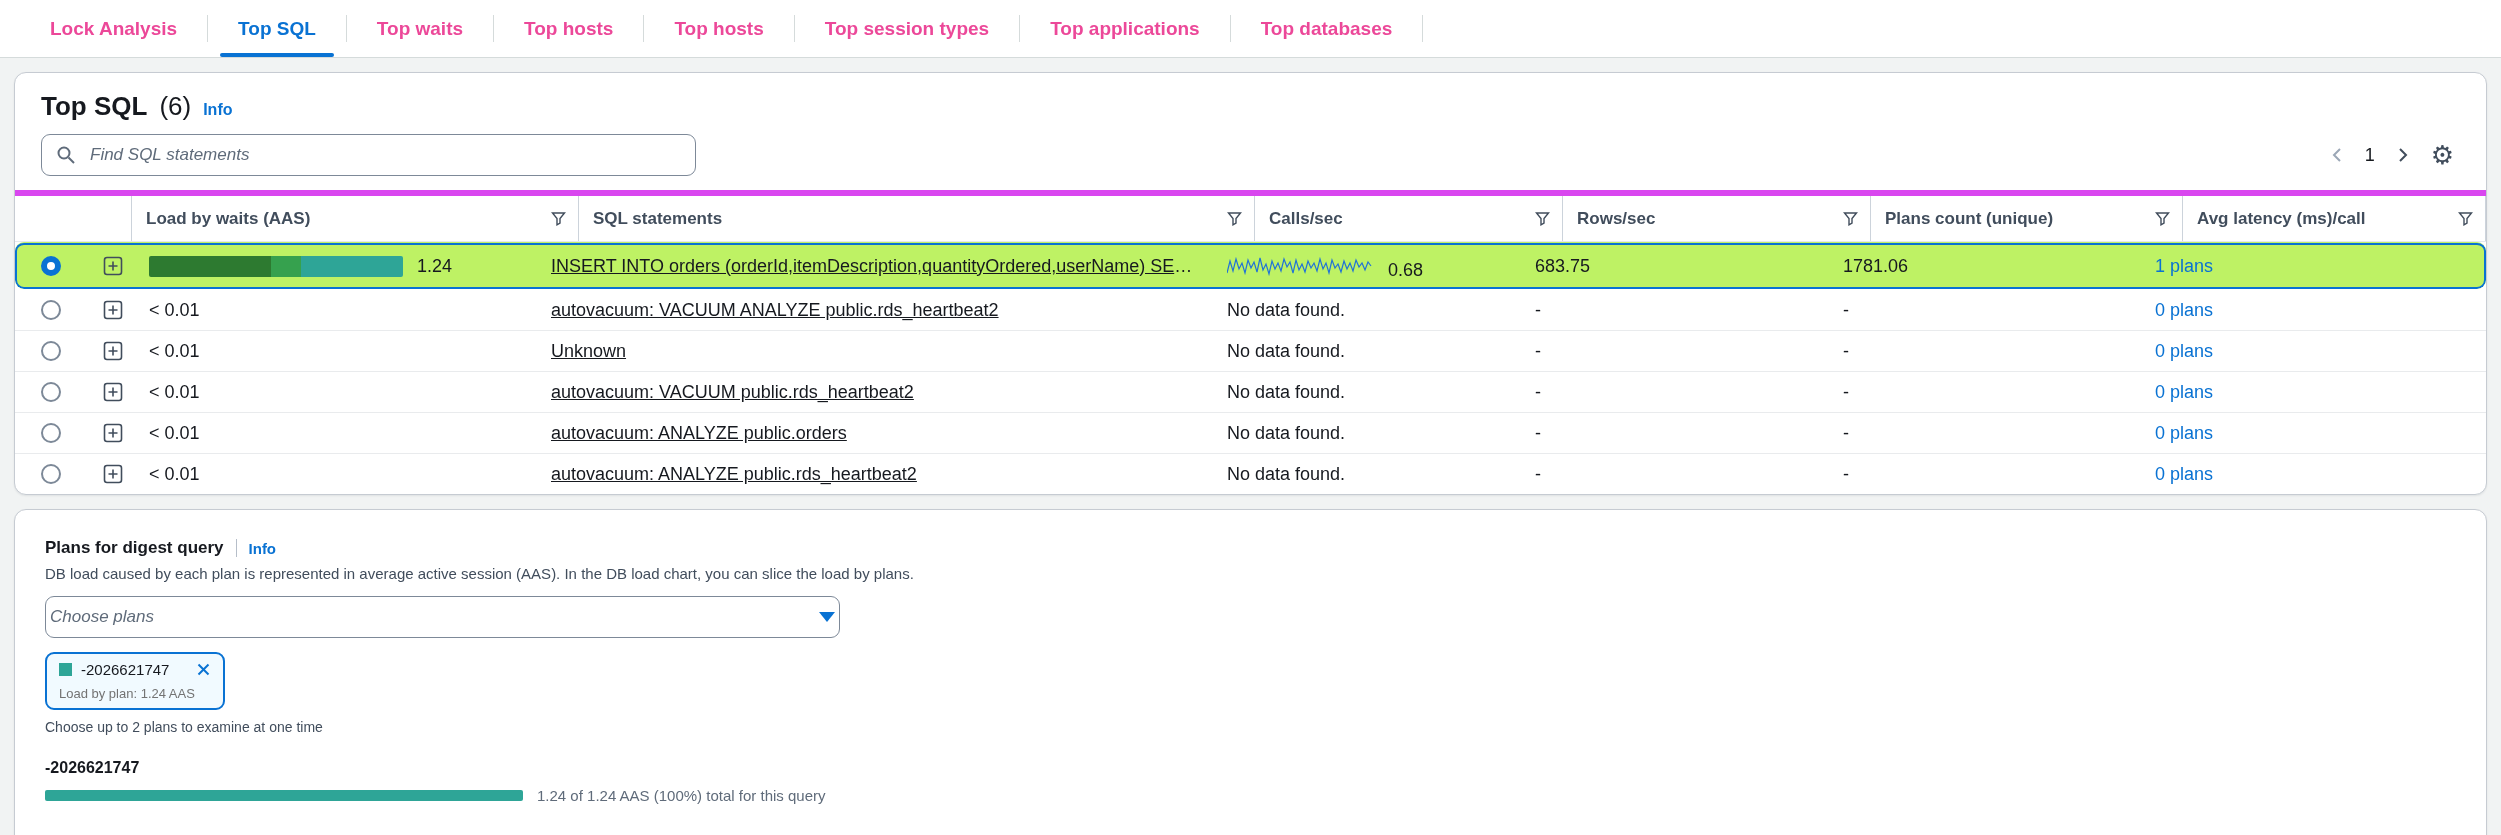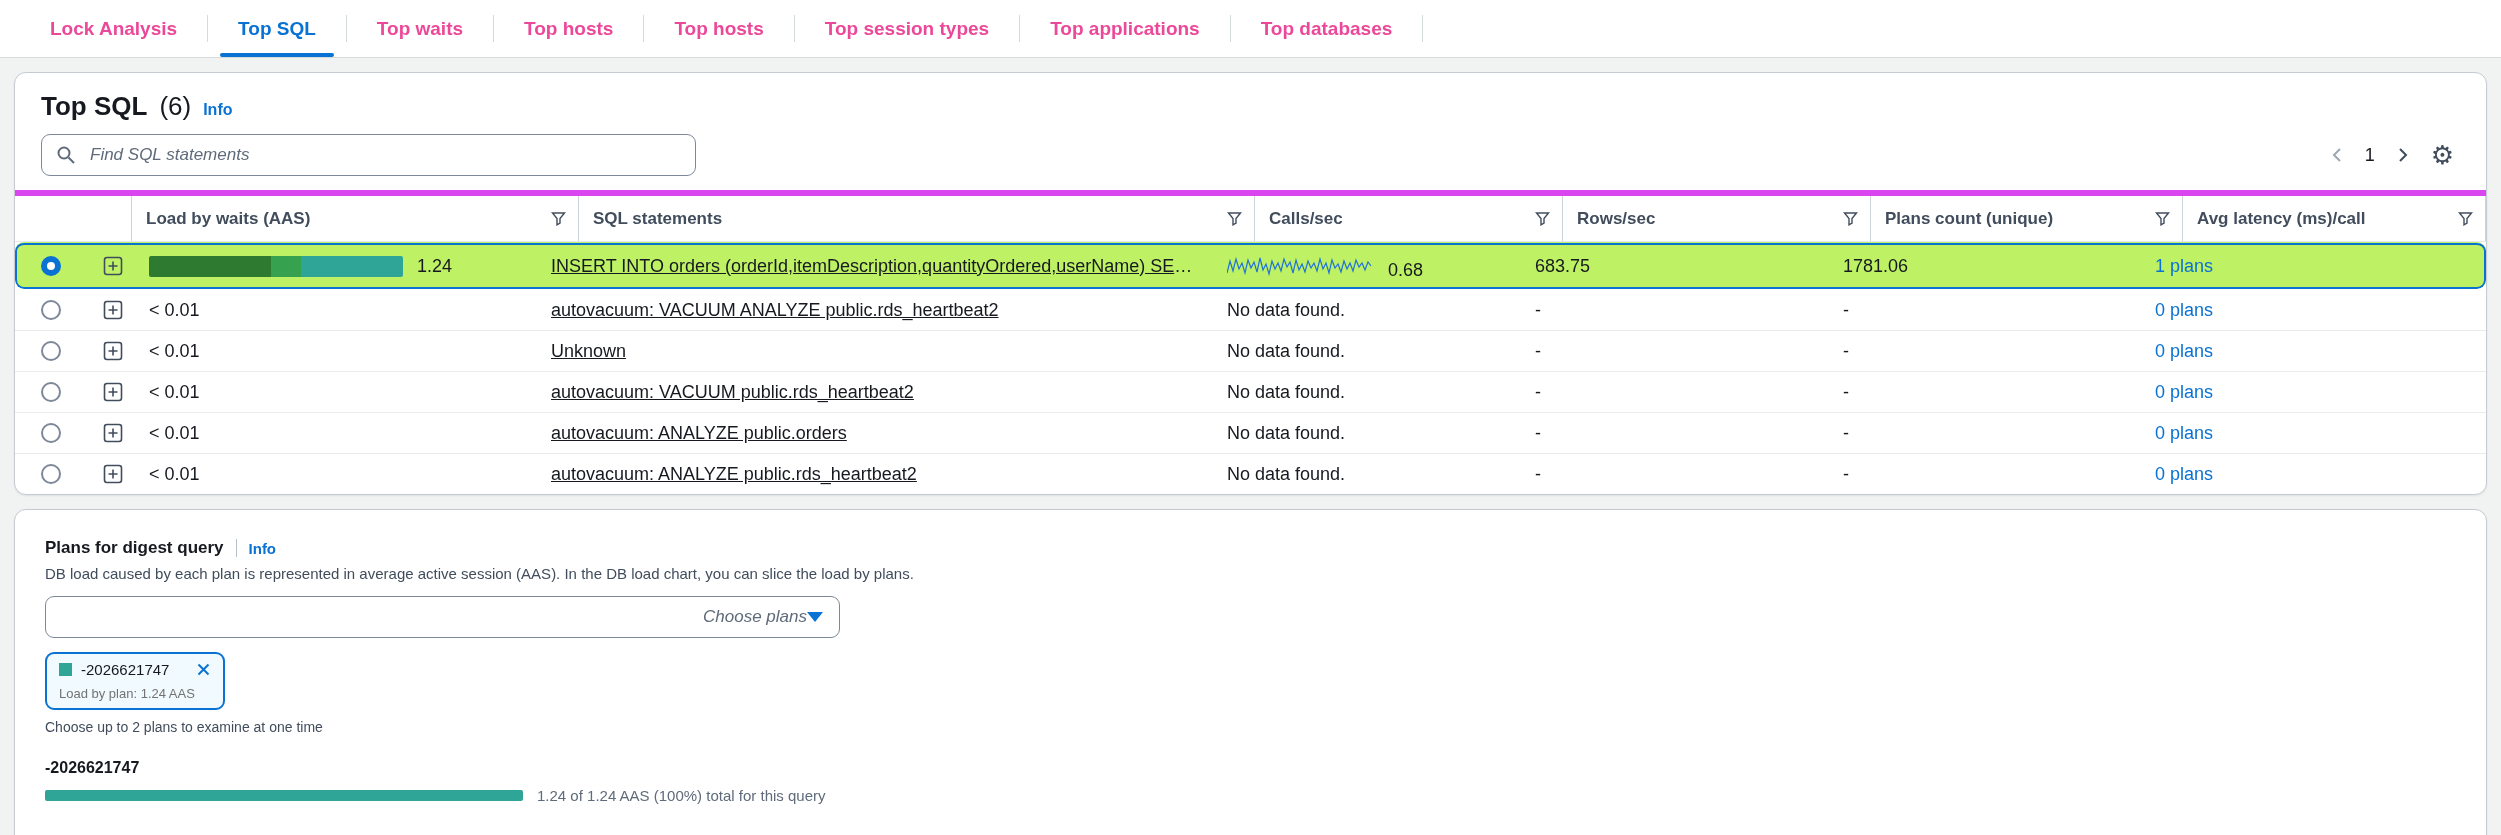--- a/index.html
+++ b/index.html
@@ -136,22 +136,22 @@
 
   .plans-content { padding: 28px 26px 0 30px; }
   .section-title-row { display: flex; align-items: center; gap: 12px; }
   .section-title { font-size: 17px; font-weight: 700; }
   .vdiv { width: 1px; height: 18px; background: #b6bec9; }
   .section-desc { font-size: 15px; color: #414d5c; margin-top: 7px; }
 
   .select {
     margin-top: 14px; width: 795px; height: 42px;
     border: 1px solid #7d8998; border-radius: 9px;
-    display: flex; align-items: center; justify-content: flex-end;
-    padding: 0 16px; background: #fff; cursor: pointer;
+    display: flex; align-items: center; justify-content: space-between;
+    padding: 0 4px; background: #fff; cursor: pointer;
   }
   .select .placeholder { font-size: 17px; font-style: italic; color: #5f6b7a; }
   .caret { width: 0; height: 0; border-left: 8px solid transparent; border-right: 8px solid transparent; border-top: 10px solid #0972d3; }
 
   .chip {
     margin-top: 14px; display: inline-flex; flex-direction: column;
     border: 2px solid #0972d3; border-radius: 9px;
     padding: 7px 12px 7px 12px; background: #f1faff; min-width: 160px;
   }
   .chip-top { display: flex; align-items: center; gap: 9px; }

